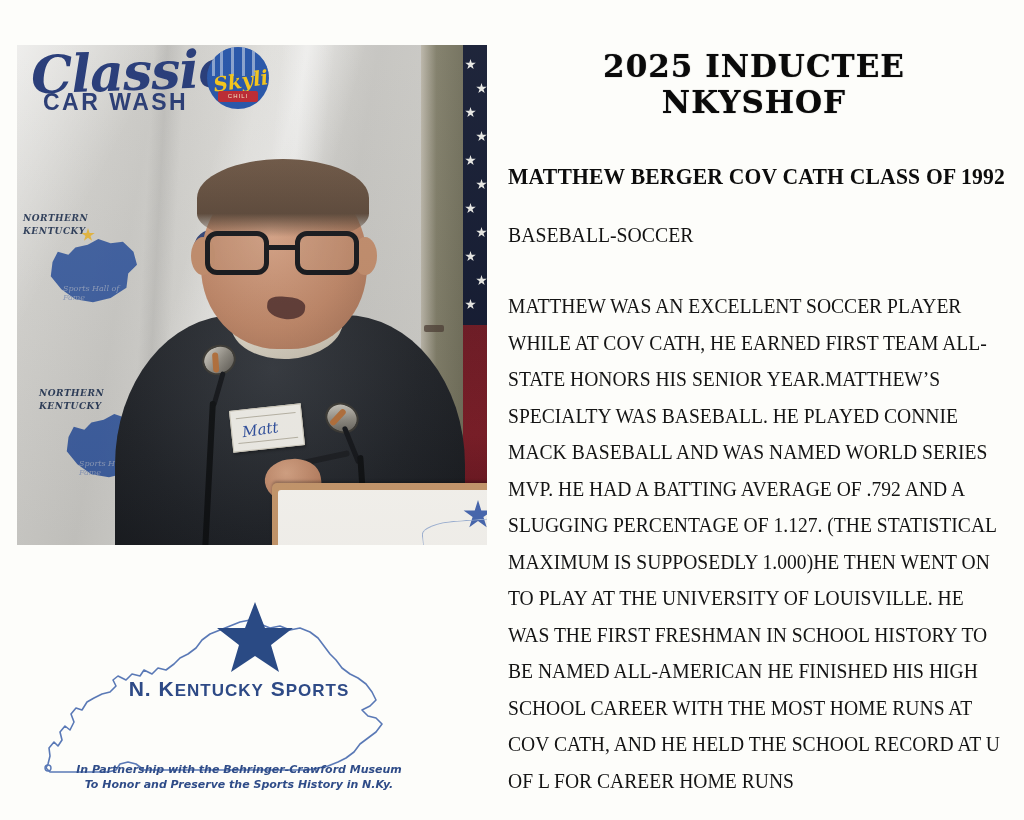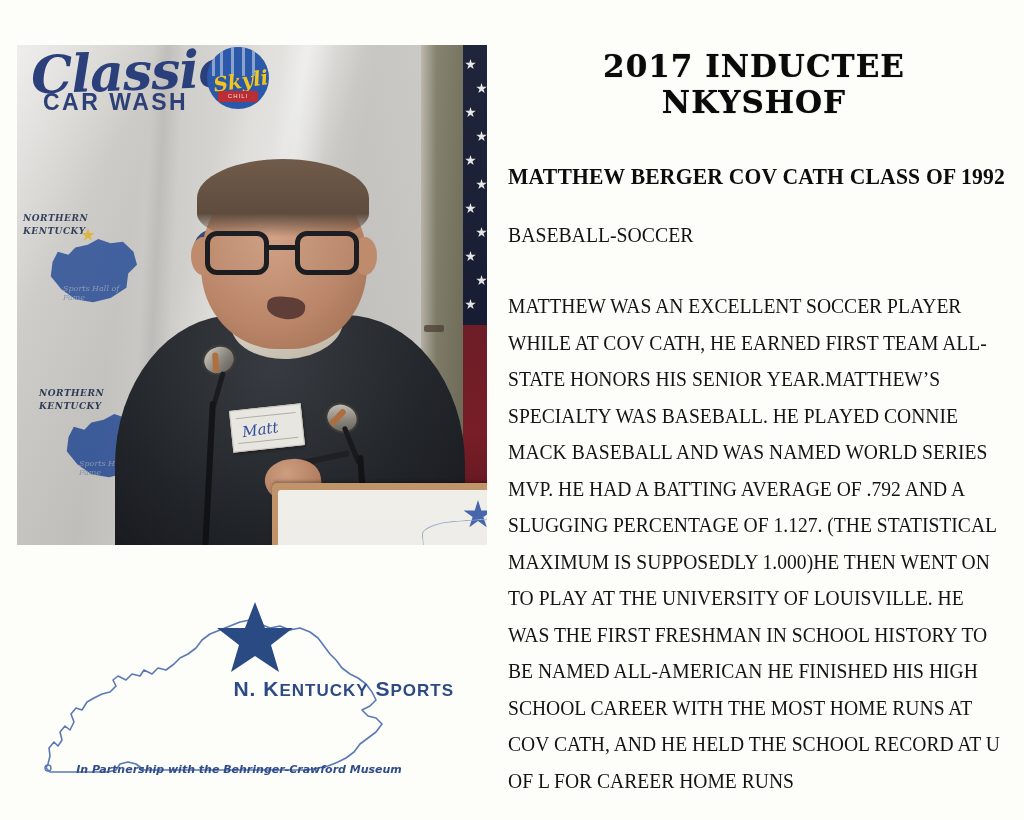--- a/index.html
+++ b/index.html
@@ -459,21 +459,20 @@
     font-weight: 700;
     color: #2e4a86;
     letter-spacing: 1px;
     line-height: 26px;
     pointer-events: none;
   }
   .hof-wordmark .l1,
   .hof-wordmark .l2 {
     display: block;
     font-size: 17px;
-    text-align: right;
   }
   .hof-wordmark .cap { font-size: 21px; }
   .hof-tag {
     position: absolute;
     left: 0; top: 166px;
     width: 430px;
     text-align: center;
     font-family: "DejaVu Sans", sans-serif;
     font-style: italic;
     font-weight: 700;
@@ -658,23 +657,24 @@
                L112 168 L104 166 L96 168 L92 174 L84 176 L70 176 L50 176
                L34 176 L26 176 Z" fill="none" stroke="#5a79b6" stroke-width="1.6" stroke-linejoin="round"></path>
       <circle cx="24" cy="172" r="3" fill="none" stroke="#5a79b6" stroke-width="1.4"></circle>
       <polygon points="231,6 241,32 269,32 247,49 255,76 231,60 207,76 215,49 193,32 221,32" fill="#2a4a84"></polygon>
     </svg>
     <div class="hof-wordmark">
       <span class="l1"><span class="cap">N. K</span><span>ENTUCKY</span><span class="cap"> S</span><span>PORTS</span></span>
     </div>
     <div class="hof-tag">
       <span>In Partnership with the Behringer-Crawford Museum</span>
+      <span>To Honor and Preserve the Sports History in N.Ky.</span>
     </div>
   </div>
 
   <div class="text-col">
-    <div class="headline">2017 INDUCTEE NKYSHOF</div>
+    <div class="headline">2025 INDUCTEE NKYSHOF</div>
     <div class="subhead">MATTHEW BERGER COV CATH CLASS OF 1992</div>
     <div class="sport">BASEBALL-SOCCER</div>
     <div class="bio">MATTHEW WAS AN EXCELLENT SOCCER PLAYER WHILE AT COV CATH, HE EARNED FIRST TEAM ALL-STATE HONORS HIS SENIOR YEAR.MATTHEW’S SPECIALTY WAS BASEBALL. HE PLAYED CONNIE MACK BASEBALL AND WAS NAMED WORLD SERIES MVP. HE HAD A BATTING AVERAGE OF .792 AND A SLUGGING PERCENTAGE OF 1.127. (THE STATISTICAL MAXIMUM IS SUPPOSEDLY 1.000)HE THEN WENT ON TO PLAY AT THE UNIVERSITY OF LOUISVILLE. HE WAS THE FIRST FRESHMAN IN SCHOOL HISTORY TO BE NAMED ALL-AMERICAN HE FINISHED HIS HIGH SCHOOL CAREER WITH THE MOST HOME RUNS AT COV CATH, AND HE HELD THE SCHOOL RECORD AT U OF L FOR CAREER HOME RUNS</div>
   </div>
 
 </div>
 
 </body></html>

